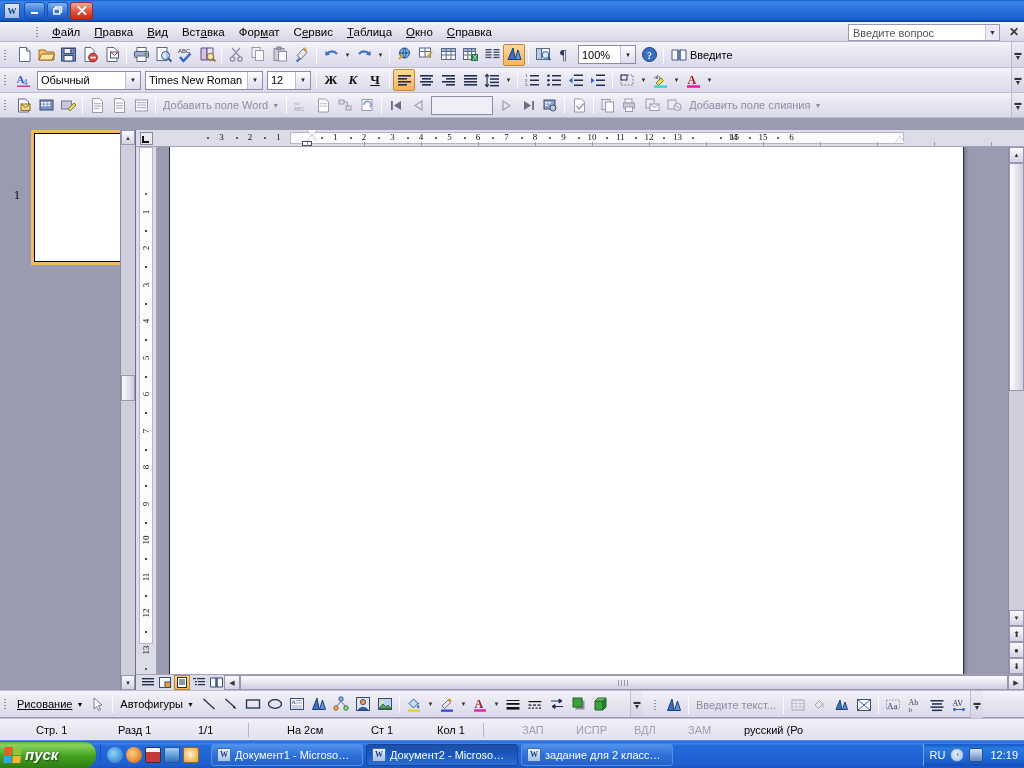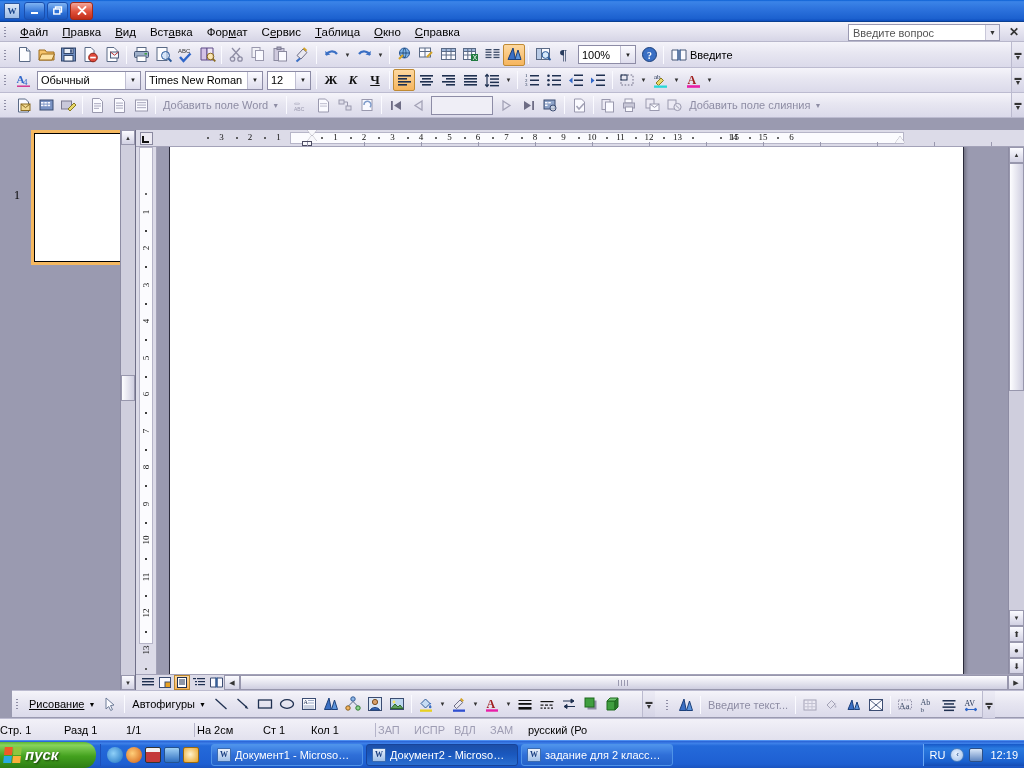--- a/index.html
+++ b/index.html
@@ -46,20 +46,21 @@
     border-color: #a22a18; width: 23px;
   }
 
   
   .menubar {
     height: 20px;
     background: linear-gradient(to bottom,#f4f3fa,#e5e4f0 50%,#d6d5e6);
     display: flex; align-items: center;
     border-bottom: 1px solid #b8b7cb;
     position: relative;
+    padding-left: 32px;
   }
   .grip { width: 8px; height: 16px; margin: 0 3px 0 2px; position: relative; }
   .grip::before {
     content: ''; position: absolute; left: 2px; top: 2px;
     width: 2px; height: 12px;
     background-image: radial-gradient(circle, #8e8da5 50%, transparent 51%);
     background-size: 2px 3px;
   }
   .menuitem {
     padding: 2px 7px; color: #000; font-size: 11.5px; white-space: nowrap;
@@ -309,41 +310,41 @@
   }
   .hsthumb::after {
     content: ''; position: absolute; left: 50%; top: 4px;
     width: 12px; height: 6px; margin-left: -6px;
     background-image: linear-gradient(to right,#9b9ab0 1px, transparent 1px);
     background-size: 3px 6px;
   }
 
   
   .bottombars {
-    position: absolute; left: 12px; right: 0; bottom: 50px; height: 28px;
+    position: absolute; left: 0; right: 0; bottom: 50px; height: 28px;
   }
   .drawbar {
     height: 27px;
     background: linear-gradient(to bottom,#f5f4fa,#e7e6f1 45%,#dbdaea);
     display: flex; align-items: center; border-top: 1px solid #bcbbd0;
     position: relative;
   }
   .wordartbar {
     position: absolute; left: 650px; top: 0; height: 27px;
     display: flex; align-items: center;
   }
 
   
   .statusbar {
     position: absolute; left: 0; right: 0; bottom: 28px; height: 22px;
     background: linear-gradient(to bottom,#f2f1f8,#e2e1ee);
     border-top: 1px solid #bcbbd0;
     display: flex; align-items: center; font-size: 11px; color: #000;
   }
-  .st { padding: 0 0; white-space: nowrap; }
+  .st { padding: 0 18px; white-space: nowrap; margin-left: 18px; }
   .st.dim { color: #9e9db3; }
   .st-sep { width: 1px; height: 14px; background: #b5b4c9; margin: 0 2px; }
 
   
   .taskbar {
     position: absolute; left: 0; right: 0; bottom: 0; height: 28px;
     background: linear-gradient(to bottom,#2a62d4 0%,#3d80e8 9%,#246ada 18%,#1e5fd2 85%,#1a53c0 100%);
     display: flex; align-items: center;
     border-top: 1px solid #4d8ff0;
   }

